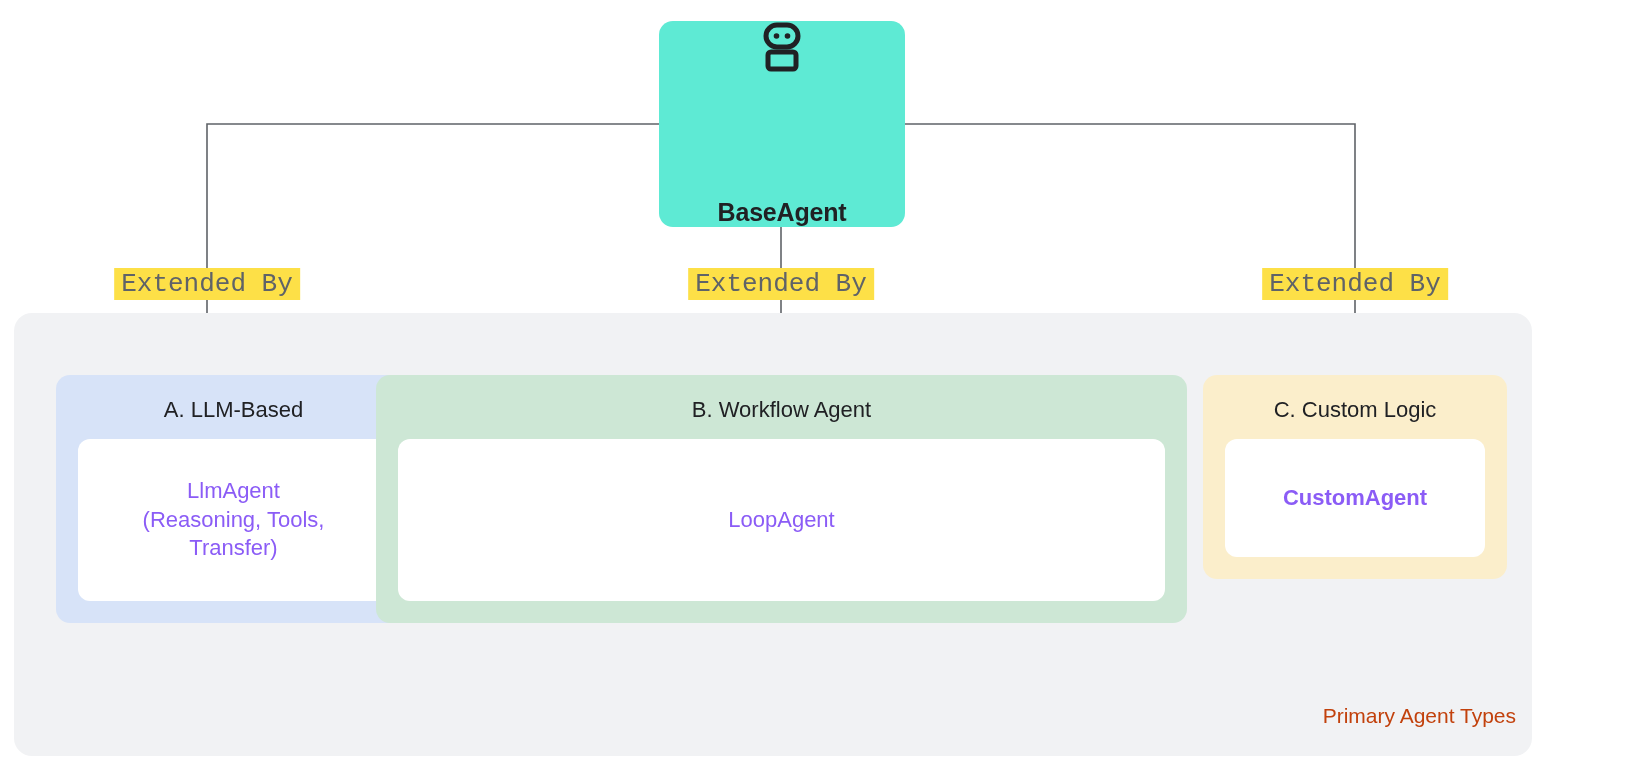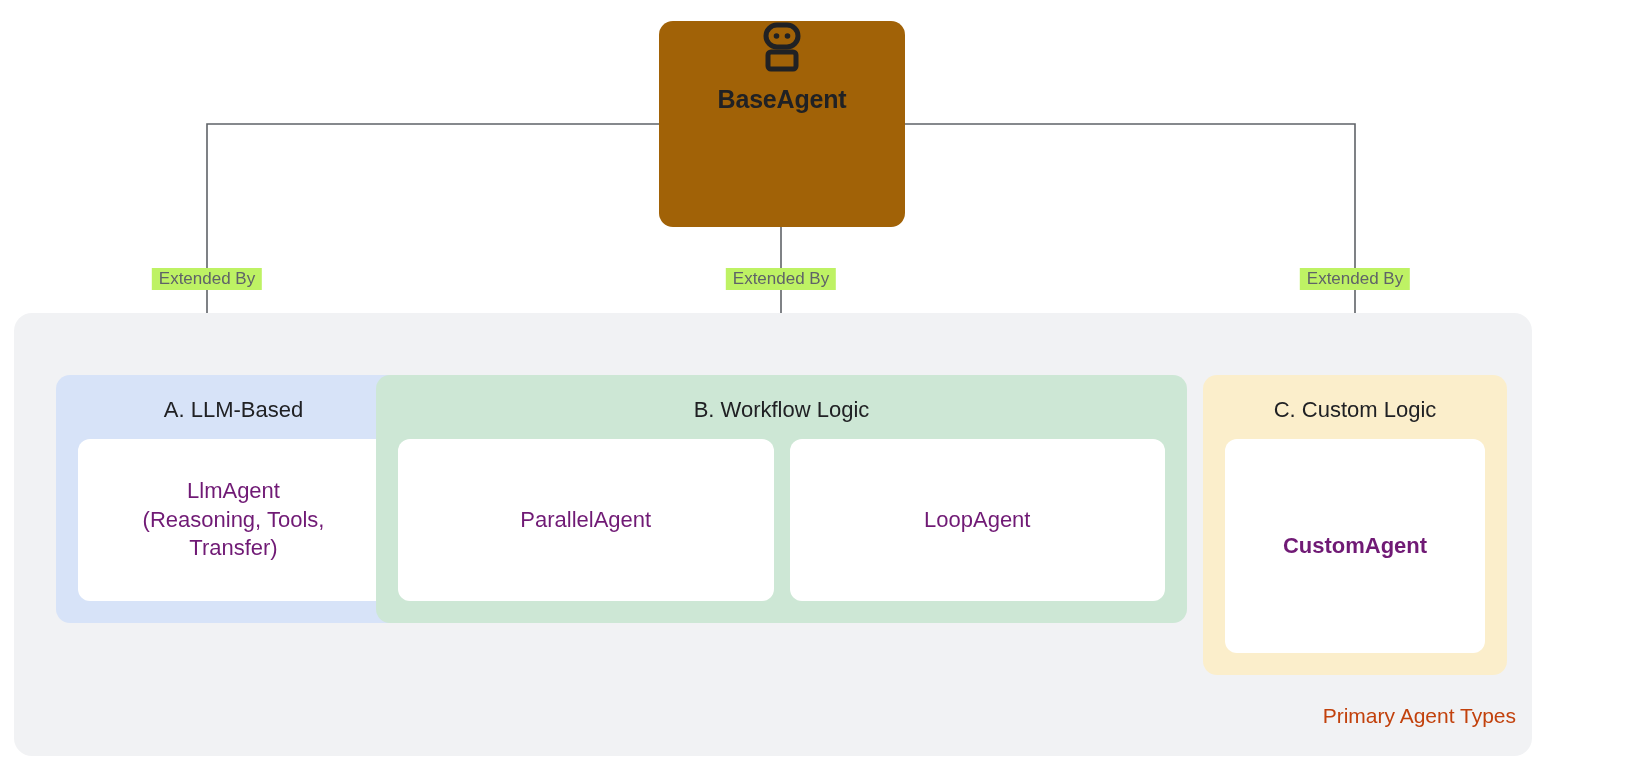--- a/index.html
+++ b/index.html
@@ -30,52 +30,53 @@
     pointer-events: none;
   }
 
   
   .root-node {
     position: absolute;
     left: 659px;
     top: 21px;
     width: 246px;
     height: 206px;
-    background: #a16207;
+    background: #5eead4;
     border-radius: 14px;
     display: flex;
     flex-direction: column;
     align-items: center;
-    justify-content: flex-start;
+    justify-content: space-between;
     box-sizing: border-box;
     z-index: 3;
   }
   .root-icon {
     width: 56px;
     height: 56px;
     display: block;
     margin-bottom: 8px;
   }
   .root-label {
     font-size: 25px;
     font-weight: bold;
     color: #202124;
     letter-spacing: -0.2px;
   }
 
   
   .edge-label {
     position: absolute;
-    font-size: 17px;
+    font-size: 26px;
     color: #5f6368;
-    background: #bef264;
+    background: #fde047;
     padding: 1px 7px;
     white-space: nowrap;
     transform: translateX(-50%);
     z-index: 2;
+    font-family: Liberation Mono, monospace;
   }
 
   
   .outer-group {
     position: absolute;
     left: 14px;
     top: 313px;
     width: 1518px;
     height: 443px;
     background: #f1f2f4;
@@ -120,21 +121,21 @@
     flex: 1;
   }
   .leaf-card {
     background: #ffffff;
     border-radius: 12px;
     display: flex;
     align-items: center;
     justify-content: center;
     text-align: center;
     font-size: 22px;
-    color: #701a75;
+    color: #8b5cf6;
     line-height: 1.30;
     padding: 6px 10px;
     box-sizing: border-box;
     flex: 1;
   }
 
   
   .group-a {
     left: 56px;
     top: 375px;
@@ -148,21 +149,21 @@
     top: 375px;
     width: 811px;
     height: 248px;
     background: #cde7d5;
   }
   
   .group-c {
     left: 1203px;
     top: 375px;
     width: 304px;
-    height: 300px;
+    height: 204px;
     background: #fbeecb;
   }
 </style>
 </head>
 <body>
 
 <div id="canvas">
 
   <svg id="connectors" viewBox="0 0 1646 772" width="1646" height="772">
     <defs>
@@ -199,23 +200,22 @@
   <div class="cat-group group-a">
     <div class="cat-title">A. LLM-Based</div>
     <div class="cat-cards">
       <div class="leaf-card" style="white-space: pre-line;">LlmAgent
 (Reasoning, Tools,
 Transfer)</div>
     </div>
   </div>
 
   <div class="cat-group group-b">
-    <div class="cat-title">B. Workflow Logic</div>
+    <div class="cat-title">B. Workflow Agent</div>
     <div class="cat-cards">
-      <div class="leaf-card" style="white-space: pre-line;">ParallelAgent</div>
       <div class="leaf-card" style="white-space: pre-line; text-align: center;">LoopAgent</div>
     </div>
   </div>
 
   <div class="cat-group group-c">
     <div class="cat-title">C. Custom Logic</div>
     <div class="cat-cards">
       <div class="leaf-card" style="white-space: pre-line; font-weight: bold;">CustomAgent</div>
     </div>
   </div>

